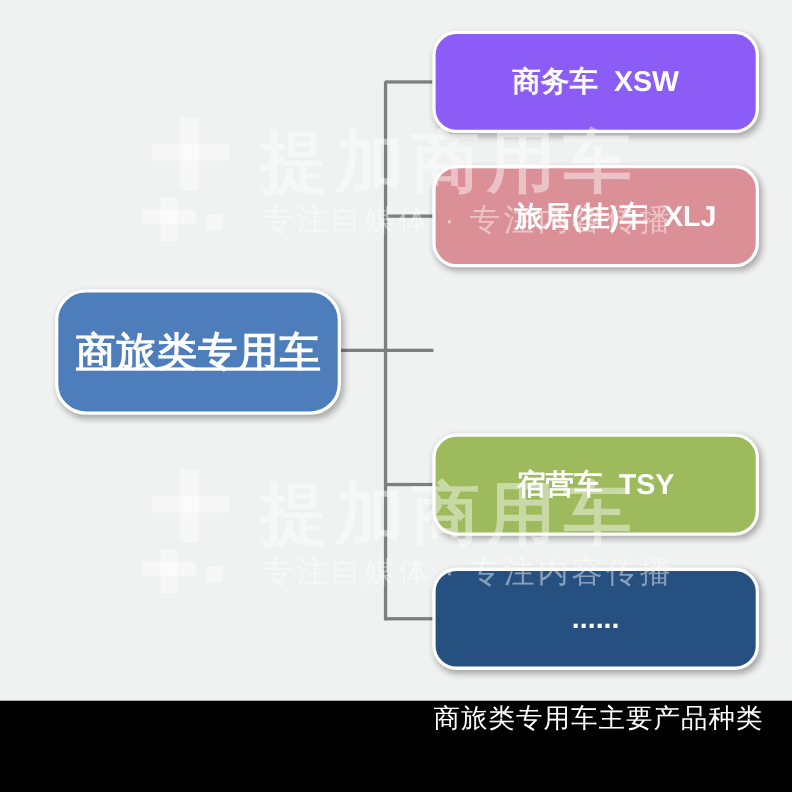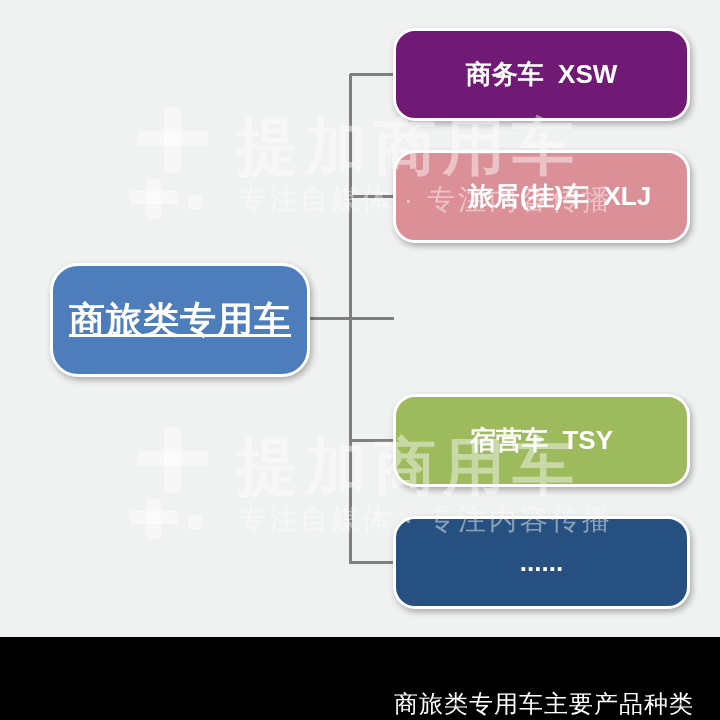--- a/index.html
+++ b/index.html
@@ -77,21 +77,21 @@
   .wm-logo .v1 { left: 38px; top: 0;    width: 17px; height: 66px; }
   .wm-logo .h1 { left: 12px; top: 24px; width: 70px; height: 15px; }
   .wm-logo .v2 { left: 20px; top: 72px; width: 15px; height: 40px; }
   .wm-logo .h2 { left: 4px;  top: 84px; width: 48px; height: 13px; }
   .wm-logo .d1 { left: 62px; top: 88px; width: 14px; height: 14px; }
 
   
   .caption-bar {
     position: absolute; left: 0; top: 637px; width: 720px; height: 83px;
     background: #000000;
-    display: flex; align-items: flex-end; justify-content: flex-end;
+    display: flex; align-items: flex-start; justify-content: flex-end;
     box-sizing: border-box; padding-right: 26px;
     z-index: 10;
   }
   .caption-text {
     color: #FFFFFF; font-size: 24px; letter-spacing: 1px;
     white-space: nowrap;
   }
 </style>
 </head>
 <body>
@@ -101,21 +101,21 @@
   <div class="connector trunk" style="background-color: rgb(127, 127, 127);"></div>
   <div class="connector root-link" style="background-color: rgb(127, 127, 127);"></div>
   <div class="connector branch branch-1" style="background-color: rgb(127, 127, 127);"></div>
   <div class="connector branch branch-2" style="background-color: rgb(127, 127, 127);"></div>
   <div class="connector branch branch-3" style="background-color: rgb(127, 127, 127);"></div>
   <div class="connector branch branch-4" style="background-color: rgb(127, 127, 127);"></div>
   <div class="connector branch branch-5" style="background-color: rgb(127, 127, 127);"></div>
 
   <div class="node root-node" style="background-color: rgb(77, 126, 187); text-decoration: underline;">商旅类专用车</div>
 
-  <div class="node child-node child-1" style="background-color: #701a75;">商务车  XSW</div>
+  <div class="node child-node child-1" style="background-color: #8b5cf6;">商务车  XSW</div>
   <div class="node child-node child-2" style="background-color: rgb(219, 144, 152); padding-left: 36px;">旅居(挂)车  XLJ</div>
   <div class="node child-node child-4" style="background-color: rgb(157, 186, 93);">宿营车  TSY</div>
   <div class="node child-node child-5" style="background-color: rgb(38, 80, 127);">......</div>
 
   <div class="watermark wm-upper">
     <div class="wm-logo">
       <div class="bar v1"></div>
         <div class="bar h1"></div>
       <div class="bar v2"></div>
         <div class="bar h2"></div>

